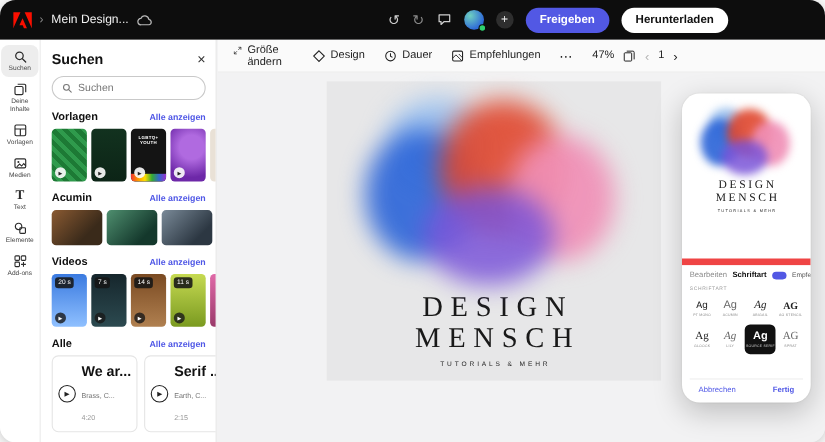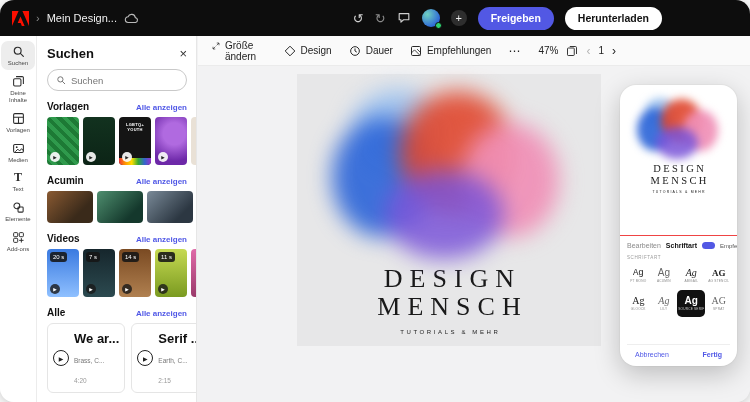--- a/index.html
+++ b/index.html
@@ -122,21 +122,21 @@
   .canvas-sub { margin-top:8px; font-size:6px; letter-spacing:2.6px; text-indent:2.6px; color:#232323; }
 
   
   .phone { position:absolute; top:85px; left:620px; width:117px; height:281px; background:#fff;
            border-radius:16px; overflow:hidden; z-index:15; display:flex; flex-direction:column;
            box-shadow:0 8px 26px rgba(0,0,0,.22), 0 0 0 1px #ececec; }
   .phone-design { height:150px; display:flex; flex-direction:column; align-items:center; flex:none; }
   .phone-title { margin-top:3px; text-align:center; font-family:"Liberation Serif", serif;
                  font-size:10.5px; line-height:1.12; letter-spacing:2.4px; text-indent:2.4px; color:#1a1a1a; }
   .phone-sub { margin-top:3px; font-size:3.5px; letter-spacing:1.2px; text-indent:1.2px; color:#222; }
-  .phone-panel { flex:1; border-top:1px solid #ef4444; padding:6px 7px 0; display:flex; flex-direction:column; }
+  .phone-panel { flex:1; border-top:6px solid #ef4444; padding:6px 7px 0; display:flex; flex-direction:column; }
   .ptabs { display:flex; align-items:center; gap:5px; }
   .ptab { font-size:7px; color:#8a8a8a; cursor:pointer; }
   .ptab.on { color:#111; font-weight:800; }
   .pbadge { width:13px; height:7px; border-radius:4px; background:#5258e4; flex:none; }
   .prec { font-size:6px; color:#555; }
   .plabel { margin-top:6px; font-size:4.5px; letter-spacing:.6px; color:#9a9a9a; }
   .fgrid { margin-top:3px; display:grid; grid-template-columns:repeat(4,1fr); gap:3px; }
   .fcell { height:25px; border-radius:4px; background:#fff; display:flex; flex-direction:column;
            align-items:center; justify-content:center; gap:1px; cursor:pointer; }
   .fsample { font-size:10px; line-height:1; color:#222; }

